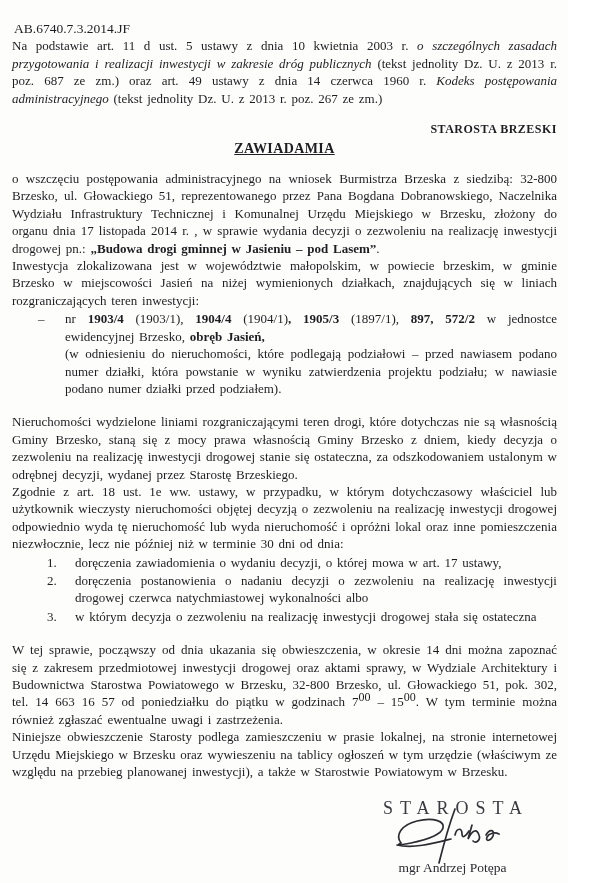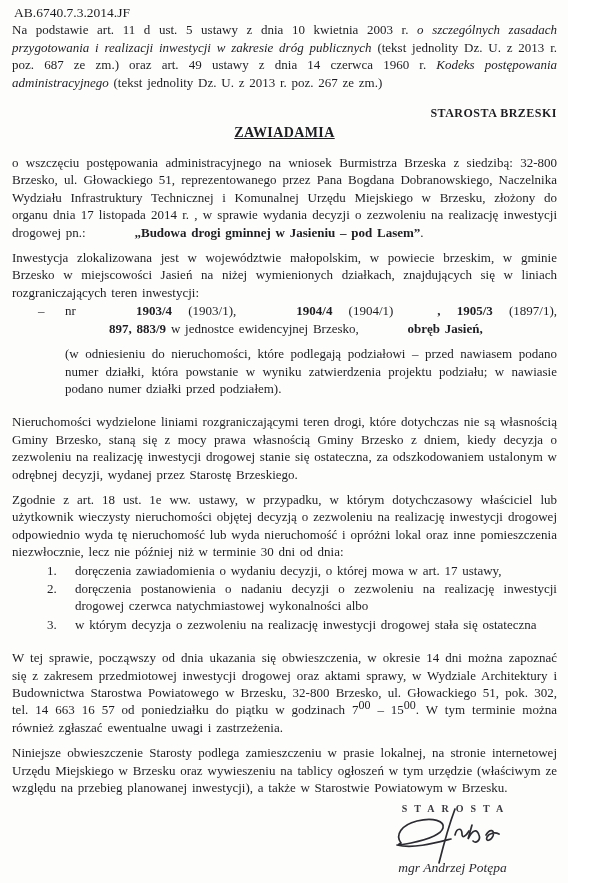--- a/index.html
+++ b/index.html
@@ -5,21 +5,21 @@
   html, body {
     margin: 0;
     padding: 0;
     background: #ffffff;
   }
   .page {
     position: relative;
     width: 568px;
     height: 883px;
     box-sizing: border-box;
-    padding: 0 11px 10px 12px;
+    padding: 16px 11px 10px 12px;
     background: #fdfdfc;
     color: #1e1e22;
     font-family: "Liberation Serif", "DejaVu Serif", serif;
     font-size: 13px;
     line-height: 17.4px;
     overflow: hidden;
   }
   .ref {
     font-size: 13.5px;
     margin: 4px 0 0 2px;
@@ -47,24 +47,24 @@
     font-weight: bold;
     letter-spacing: 0.4px;
     line-height: 17px;
     text-decoration: underline;
   }
   .para {
     margin: 0;
     text-align: justify;
     word-spacing: 1.5px;
   }
-  .para + .para { margin-top: 8px; }
+  .para + .para { margin-top: 0; }
   .gap-m  { margin-top: 16px; }
   .para i { font-style: italic; }
-  .para b { font-weight: bold; margin-left: 44px; }
+  .para b { font-weight: bold; }
   sup {
     font-size: 12px;
     line-height: 0;
     vertical-align: 5px;
   }
   .marker-row {
     display: flex;
     align-items: flex-start;
     margin-top: 1px;
   }
@@ -82,33 +82,32 @@
     word-spacing: 1.5px;
   }
   .signature-block {
     position: absolute;
     left: 330px;
     top: 800px;
     width: 245px;
     text-align: center;
   }
   .stamp-role {
-    font-size: 10px;
-    font-weight: bold;
+    font-size: 18px;
+    font-weight: normal;
     letter-spacing: 7px;
     padding-left: 7px; 
     color: #3a3a40;
     white-space: nowrap;
   }
   .signature-scribble {
     display: block;
     margin: -12px auto -10px auto;
   }
   .signed-name {
-    font-style: italic;
     font-size: 13.5px;
     color: #2a2a30;
     white-space: nowrap;
   }
 </style>
 </head>
 <body>
 
 <div class="page">
 
@@ -120,21 +119,21 @@
   <h2 class="heading-issuer">STAROSTA BRZESKI</h2>
   <h3 class="heading-action">ZAWIADAMIA</h3>
 
   <p class="para"><span>o wszczęciu postępowania administracyjnego na wniosek Burmistrza Brzeska z siedzibą: 32-800 Brzesko, ul. Głowackiego 51, reprezentowanego przez Pana Bogdana Dobranowskiego, Naczelnika Wydziału Infrastruktury Technicznej i Komunalnej Urzędu Miejskiego w Brzesku, złożony do organu dnia 17 listopada 2014 r. , w sprawie wydania decyzji o zezwoleniu na realizację inwestycji drogowej pn.: </span><b>„Budowa drogi gminnej w Jasieniu – pod Lasem”</b><span>.</span></p>
 
   <p class="para gap-m">Inwestycja zlokalizowana jest w województwie małopolskim, w powiecie brzeskim, w gminie Brzesko w miejscowości Jasień na niżej wymienionych działkach, znajdujących się w liniach rozgraniczających teren inwestycji:</p>
 
   <div class="marker-row dash-row">
     <span class="marker">–</span>
     <div class="row-body">
-      <p class="para"><span>nr </span><b>1903/4</b><span> (1903/1), </span><b>1904/4</b><span> (1904/1)</span><b>, 1905/3</b><span> (1897/1), </span><b>897, 883/9</b><span> w jednostce ewidencyjnej Brzesko, </span><b>obręb Jasień,</b></p>
+      <p class="para"><span>nr </span><b>1903/4</b><span> (1903/1), </span><b>1904/4</b><span> (1904/1)</span><b>, 1905/3</b><span> (1897/1), </span><b>897, 572/2</b><span> w jednostce ewidencyjnej Brzesko, </span><b>obręb Jasień,</b></p>
       <p class="para">(w odniesieniu do nieruchomości, które podlegają podziałowi – przed nawiasem podano numer działki, która powstanie w wyniku zatwierdzenia projektu podziału; w nawiasie podano numer działki przed podziałem).</p>
     </div>
   </div>
 
   <p class="para gap-m">Nieruchomości wydzielone liniami rozgraniczającymi teren drogi, które dotychczas nie są własnością Gminy Brzesko, staną się z mocy prawa własnością Gminy Brzesko z dniem, kiedy decyzja o zezwoleniu na realizację inwestycji drogowej stanie się ostateczna, za odszkodowaniem ustalonym w odrębnej decyzji, wydanej przez Starostę Brzeskiego.</p>
 
   <p class="para gap-m">Zgodnie z art. 18 ust. 1e ww. ustawy, w przypadku, w którym dotychczasowy właściciel lub użytkownik wieczysty nieruchomości objętej decyzją o zezwoleniu na realizację inwestycji drogowej odpowiednio wyda tę nieruchomość lub wyda nieruchomość i opróżni lokal oraz inne pomieszczenia niezwłocznie, lecz nie później niż w terminie 30 dni od dnia:</p>
 
   <div class="marker-row num-row">
     <span class="marker">1.</span>

